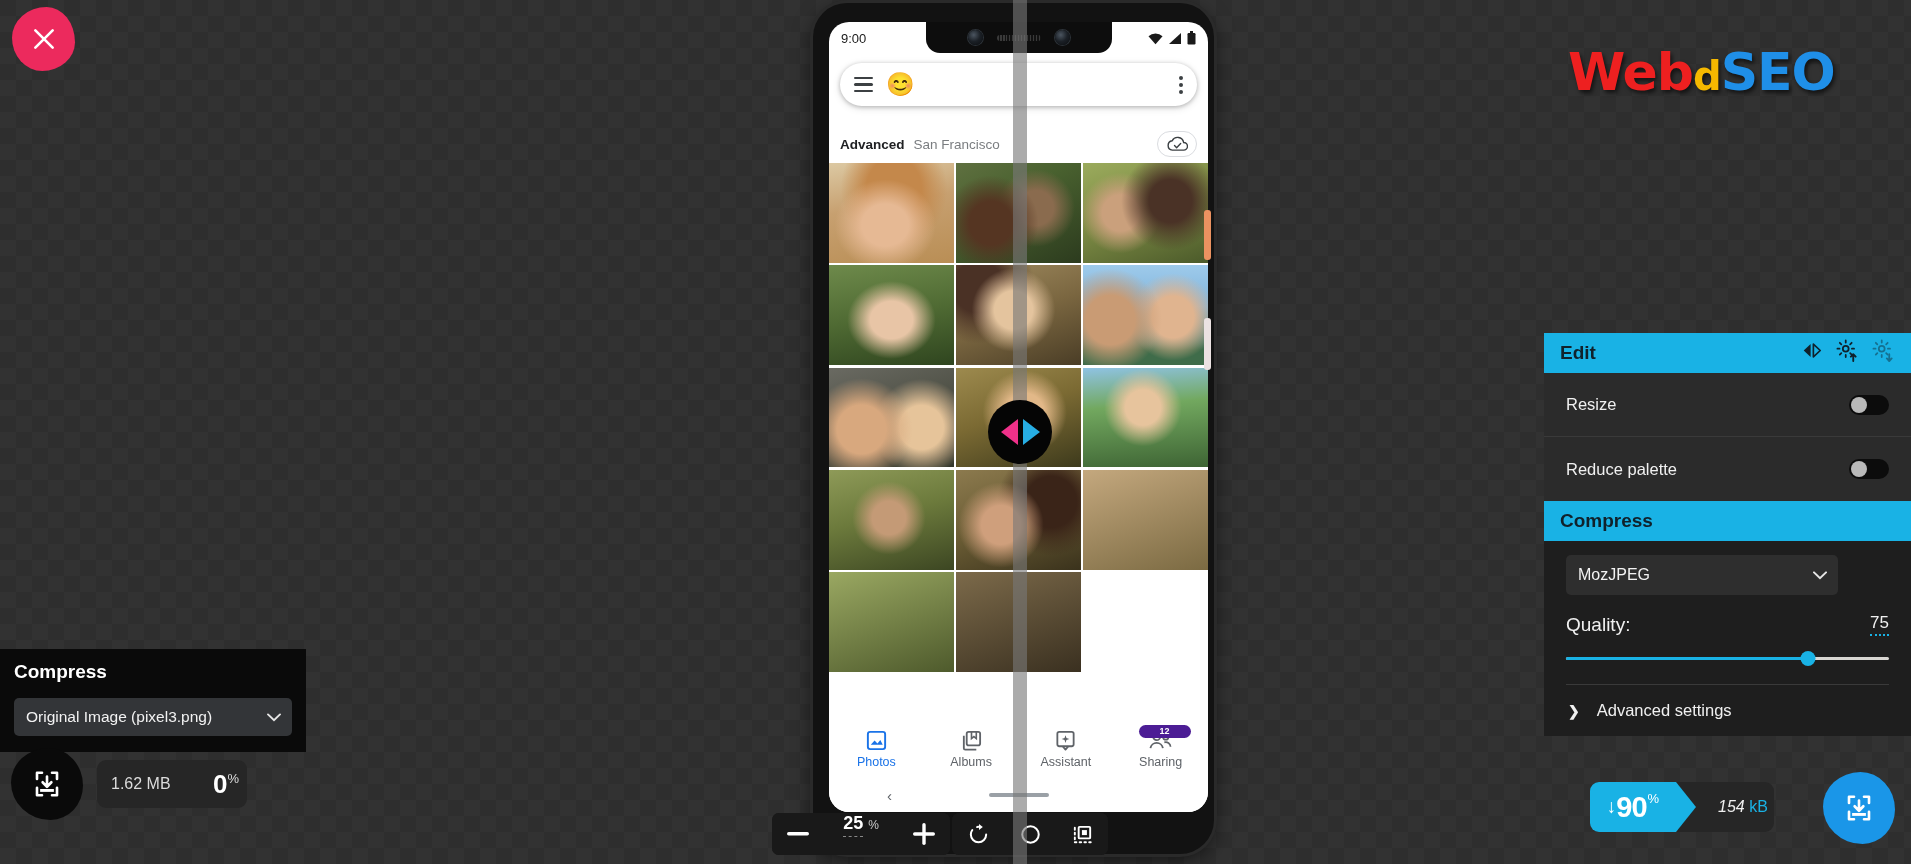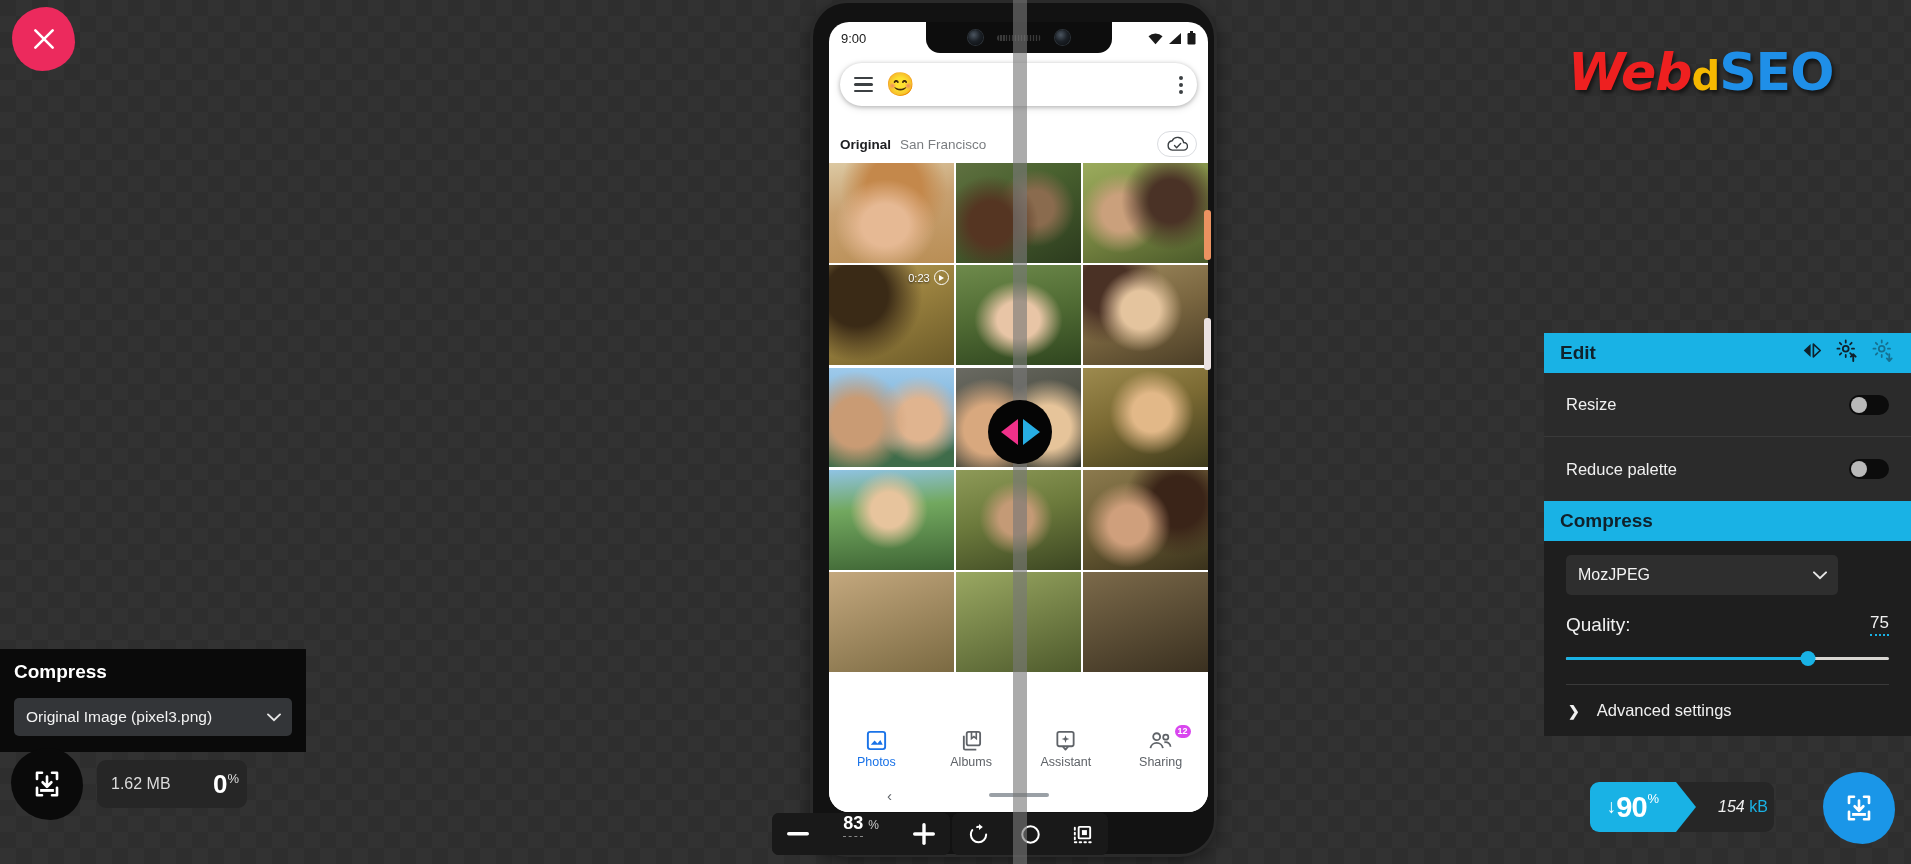--- a/index.html
+++ b/index.html
@@ -31,21 +31,21 @@
   #close-btn svg { width:26px; height:26px; }
 
   
   #logo {
     position:absolute; left:1568px; top:42px;
     font-size:52px; font-weight:bold; letter-spacing:-1px;
     font-family:"DejaVu Sans", sans-serif;
     text-shadow:2px 3px 4px rgba(0,0,0,0.6);
     white-space:nowrap;
   }
-  #logo .c-web { color:#ee2020;font-style:italic; }
+  #logo .c-web { color:#ee2020; }
   #logo .c-d   { color:#f5b800; font-size:40px; }
   #logo .c-seo { color:#1f8fe8;margin-top:12px; }
 
   
   #device {
     position:absolute; left:808px; top:0px; width:411px; height:856px;
   }
   #phone-body {
     position:absolute; left:5px; top:3px; width:401px; height:851px;
     background:#121212;
@@ -120,22 +120,22 @@
 
   
   #photos-nav {
     position:absolute; bottom:34px; left:0; width:379px; height:63px; background:#fff; z-index:5;
     display:flex; align-items:center; justify-content:space-around; padding-top:4px;
   }
   .nav-item { display:flex; flex-direction:column; align-items:center; gap:3px; width:86px; position:relative; }
   .nav-label { font-size:12.5px; color:#5f6368; font-weight:500; }
   .nav-item.active .nav-label { color:#1a73e8; }
   .nav-badge {
-    position:absolute; top:-4px; right:13px; background:#d946ef; color:#fff;
-    font-size:9px; font-weight:bold; border-radius:9px; padding:1px 3px; line-height:1.3;
+    position:absolute; top:-4px; right:13px; background:#4c1d95; color:#fff;
+    font-size:9px; font-weight:bold; border-radius:9px; padding:1px 21px; line-height:1.3;
   }
   #photos-gesture {
     position:absolute; bottom:0; left:0; width:379px; height:34px; background:#fff; z-index:5;
     display:flex; align-items:center; justify-content:center;
   }
   #gesture-pill { width:60px; height:4.5px; border-radius:3px; background:#9aa0a6; }
   #nav-back { position:absolute; left:58px; top:50%; transform:translateY(-50%); color:#5f6368; font-size:15px; }
 
   
   #split-line {
@@ -311,21 +311,21 @@
             </span>
           <span id="emoji-avatar">😊</span>
           <span id="kebab">
               <i></i>
               <i></i>
               <i></i>
             </span>
         </div>
 
         <div id="date-row">
-          <span id="date-day">Original</span>
+          <span id="date-day">Advanced</span>
           <span id="date-place">San Francisco</span>
           <span id="cloud-chip">
             <svg width="21" height="16" viewBox="0 0 24 18">
               <path d="M19 7.2a7 7 0 0 0-13.1-1.9A5.4 5.4 0 0 0 6 16h13a4.4 4.4 0 0 0 0-8.8z" fill="none" stroke="#3c4043" stroke-width="1.6"></path>
               <path d="M8.6 10.8 L11 13.2 L15.6 8.4" fill="none" stroke="#3c4043" stroke-width="1.6" stroke-linecap="round" stroke-linejoin="round"></path>
             </svg>
           </span>
         </div>
 
         <div id="photo-grid">
@@ -341,29 +341,20 @@
             radial-gradient(circle at 64% 45%, #8a6b4e 0 18%, transparent 40%),
             linear-gradient(150deg,#5f7040 0%,#49612f 38%,#2c3b1e 100%)"></div>
             </div>
           <div class="cell">
               <div class="ph" style="background:
             radial-gradient(circle at 70% 38%, #4a3226 0 20%, transparent 46%),
             radial-gradient(circle at 30% 50%, #caa07c 0 18%, transparent 40%),
             linear-gradient(160deg,#9bab5d 0%,#7e8c45 45%,#4b5a2a 100%)"></div>
             </div>
 
-          <div class="cell">
-            <div class="ph" style="background:
-              radial-gradient(circle at 22% 30%, #3a2a16 0 26%, transparent 55%),
-              linear-gradient(155deg,#b8a05c 0%,#9c8340 40%,#6b5a28 100%)"></div>
-            <span class="badge-video">
-              <span>0:23</span>
-              <span class="play-ring"></span>
-            </span>
-          </div>
           <div class="cell">
               <div class="ph" style="background:
             radial-gradient(ellipse at 50% 55%, #e8c5a6 0 24%, transparent 50%),
             linear-gradient(170deg,#6e8a4b 0%,#4f6a33 50%,#2f451f 100%)"></div>
             </div>
           <div class="cell">
               <div class="ph" style="background:
             radial-gradient(circle at 46% 45%, #e4c49e 0 22%, transparent 48%),
             radial-gradient(circle at 18% 22%, #4a3125 0 20%, transparent 44%),
             linear-gradient(160deg,#a08b5f 0%,#7a6640 50%,#4a3d26 100%)"></div>
@@ -498,21 +489,21 @@
   </div>
 
   <div id="zoom-toolbar">
     <div class="tb-group">
       <button class="tb-btn">
         <svg width="22" height="4" viewBox="0 0 22 4">
             <rect width="22" height="3.4" rx="1.7" fill="#fff"></rect>
           </svg>
       </button>
       <div id="zoom-value">
-        <span class="num">83</span>
+        <span class="num">25</span>
         <span class="unit">%</span>
       </div>
       <button class="tb-btn">
         <svg width="22" height="22" viewBox="0 0 22 22">
           <rect y="9.3" width="22" height="3.4" rx="1.7" fill="#fff"></rect>
             <rect x="9.3" width="3.4" height="22" rx="1.7" fill="#fff"></rect>
         </svg>
       </button>
     </div>
     <div class="tb-group">

